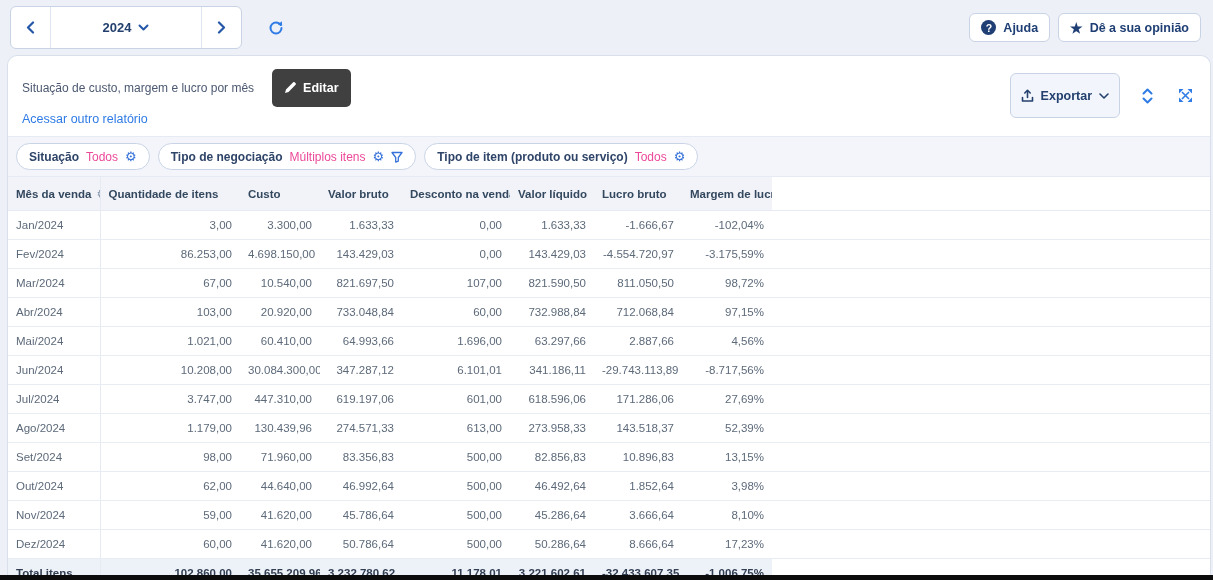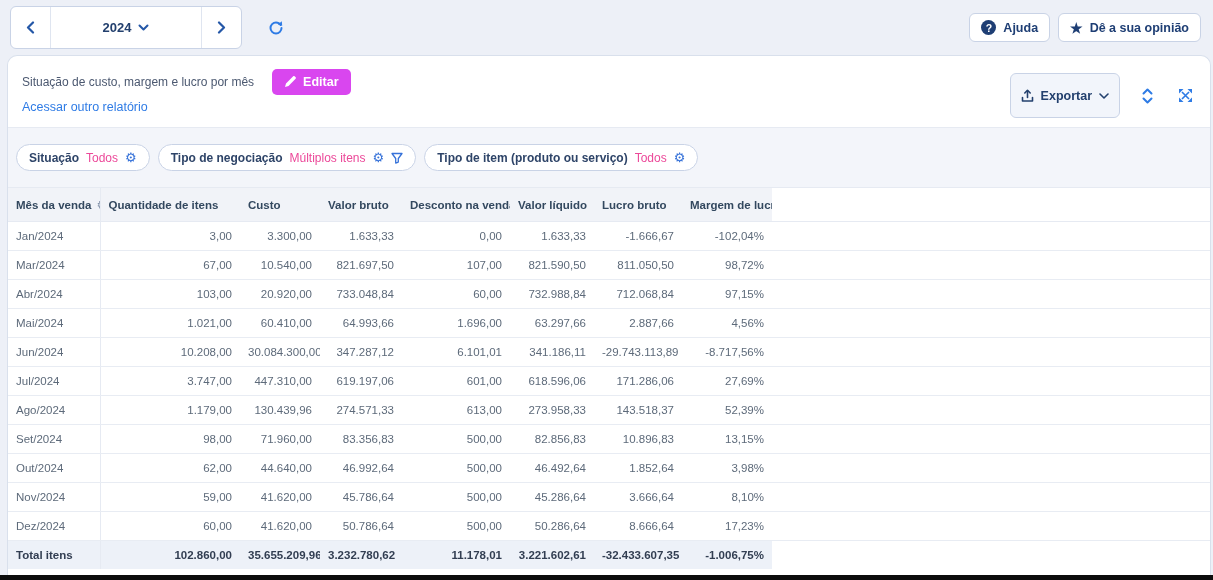--- a/index.html
+++ b/index.html
@@ -53,43 +53,43 @@
     background: #fff; border: 1px solid #d9e0ec; border-bottom: none;
     border-radius: 10px 10px 0 0; overflow: hidden;
   }
   .card-head {
     display: flex; justify-content: space-between; align-items: flex-start;
     padding: 13px 14px 9px 14px;
   }
   .title-row { display: flex; align-items: center; gap: 18px; }
   .report-title { font-size: 12px; color: #4b5870; }
   .edit-btn {
-    background: #d946ef; color: #fff; border: none; border-radius: 5px;
-    height: 26px; padding: 0 12px; font-size: 12.5px; font-weight: 700;
+    background: #404040; color: #fff; border: none; border-radius: 5px;
+    height: 38px; padding: 0 12px; font-size: 12.5px; font-weight: 700;
     display: flex; align-items: center; gap: 7px; cursor: pointer;
     font-family: "Liberation Sans", sans-serif;
   }
   .report-link {
     display: inline-block; margin-top: 5px;
     color: #2e7be5; font-size: 12.5px; text-decoration: none; cursor: pointer;
   }
   .head-right { display: flex; align-items: center; gap: 16px; margin-top: 4px; }
   .export-btn {
     background: #f2f5fb; border: 1px solid #c9d3e6; border-radius: 6px;
     height: 45px; padding: 0 10px; color: #23406e; font-size: 12.5px; font-weight: 600;
     display: flex; align-items: center; gap: 7px; cursor: pointer; white-space: nowrap;
   }
   .icon-btn {
     width: 22px; height: 22px; display: flex; align-items: center; justify-content: center;
     cursor: pointer;
   }
   
   .filter-bar {
     background: #f3f5fa; border-top: 1px solid #e6eaf2; border-bottom: 1px solid #e6eaf2;
-    padding: 16px 8px; display: flex; gap: 8px; align-items: center;
+    padding: 6px 8px; display: flex; gap: 8px; align-items: center;
   }
   .chip {
     background: #fff; border: 1px solid #c9d3e6; border-radius: 15px;
     height: 27px; padding: 0 12px; display: flex; align-items: center; gap: 7px;
     font-size: 12px; cursor: pointer; white-space: nowrap;
   }
   .chip-label { color: #2e4468; font-weight: 700; }
   .chip-value { color: #ec4899; }
   .chip-gear { color: #3672d9; font-size: 13px; line-height: 1; }
   
@@ -276,20 +276,31 @@
           <td class="num">3,00</td>
           <td class="num">3.300,00</td>
           <td class="num">1.633,33</td>
           <td class="num">0,00</td>
           <td class="num">1.633,33</td>
           <td class="num">-1.666,67</td>
           <td class="num">-102,04%</td>
           <td class="filler"></td>
         </tr>
         <tr>
+          <td class="col-sep">Fev/2024</td>
+          <td class="num">86.253,00</td>
+          <td class="num">4.698.150,00</td>
+          <td class="num">143.429,03</td>
+          <td class="num">0,00</td>
+          <td class="num">143.429,03</td>
+          <td class="num">-4.554.720,97</td>
+          <td class="num">-3.175,59%</td>
+          <td class="filler"></td>
+        </tr>
+        <tr>
           <td class="col-sep">Mar/2024</td>
           <td class="num">67,00</td>
           <td class="num">10.540,00</td>
           <td class="num">821.697,50</td>
           <td class="num">107,00</td>
           <td class="num">821.590,50</td>
           <td class="num">811.050,50</td>
           <td class="num">98,72%</td>
           <td class="filler"></td>
         </tr>

